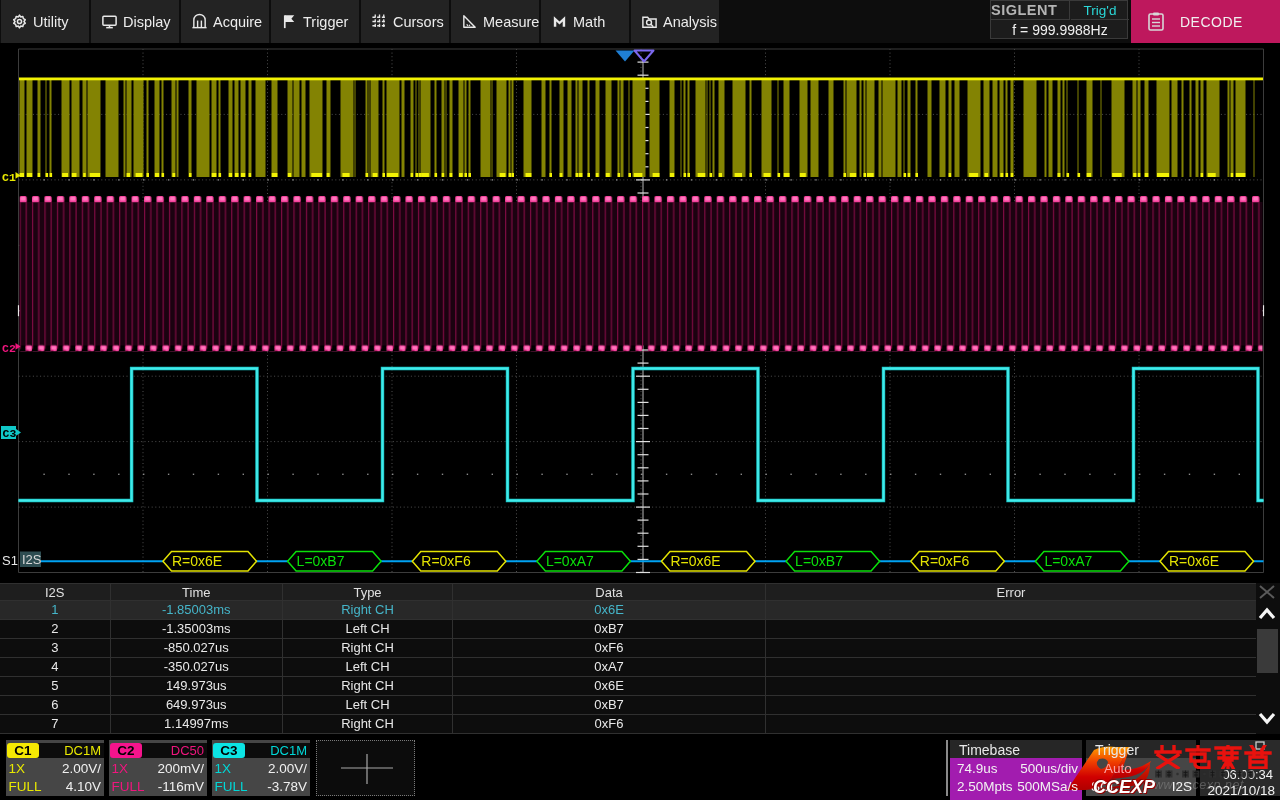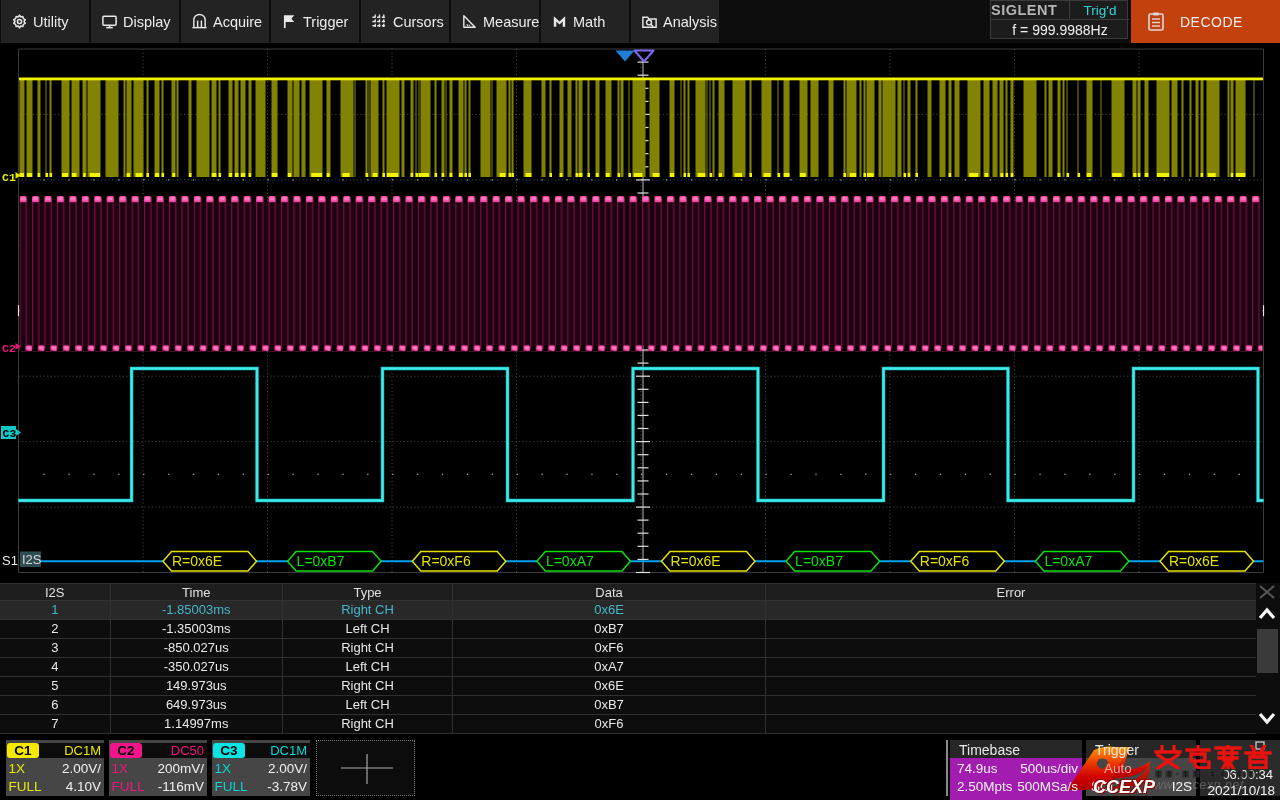--- a/index.html
+++ b/index.html
@@ -3,21 +3,21 @@
 *{margin:0;padding:0;box-sizing:border-box}
 html,body{width:1280px;height:800px;background:#000;overflow:hidden;font-family:"Liberation Sans",sans-serif}
 #menubar{position:absolute;left:0;top:0;width:1280px;height:43px;background:#0d0d0d}
 .mcell{position:absolute;top:0;width:88px;height:43px;background:#232323;display:flex;align-items:center}
 .mic{margin-left:10px;display:flex}
 .mtxt{margin-left:5px;font-size:14.5px;color:#ececec}
 #statusblk{position:absolute;left:990px;top:0;width:138px;height:39px;background:#1c1c1c;border:1px solid #3a3a3a}
 #sigl{position:absolute;left:0;top:0;width:79px;height:19px;border-right:1px solid #3a3a3a;border-bottom:1px solid #3a3a3a;color:#b4b4b4;font-weight:bold;font-size:14.5px;letter-spacing:0.5px;text-align:left;line-height:19px}
 #trigd{position:absolute;left:80px;top:0;width:58px;height:19px;border-bottom:1px solid #3a3a3a;color:#2ad8d8;font-size:13.5px;text-align:center;line-height:20px}
 #freq{position:absolute;left:0;top:20px;width:138px;height:19px;color:#f0f0f0;font-size:14px;text-align:center;line-height:19px}
-#decodetab{position:absolute;left:1131px;top:0;width:149px;height:43px;background:#c2410c;color:#f0f0f0}
+#decodetab{position:absolute;left:1131px;top:0;width:149px;height:43px;background:#be185d;color:#f0f0f0}
 #scope{position:absolute;left:0;top:43px}
 #scope text.chlab{font-family:"Liberation Mono",monospace;font-size:11.5px;font-weight:bold}
 #dtable{position:absolute;left:0;top:583px;width:1280px;height:151px;font-size:13px}
 .trow{position:absolute;left:0;width:1256px;display:flex;border-bottom:1px solid #303030}
 .trow div{border-right:1px solid #303030;text-align:center;overflow:hidden}
 .c0{width:110.5px}.c1{width:172.5px}.c2{width:170px}.c3{width:313px}.c4{width:490px;border-right:none !important}
 #bottom{position:absolute;left:0;top:734px;width:1280px;height:66px;background:#000}
 .chbox{position:absolute;top:6px;width:98.5px;height:55.5px;background:#464646;font-size:13.5px}
 .chstrip{position:absolute;left:30px;top:2.5px;right:0;height:15px;background:#0c0c0c}
 .chtab{position:absolute;left:1.5px;top:2.5px;width:32px;height:15px;border-radius:3px;color:#000;font-weight:bold;font-size:13.5px;text-align:center;line-height:15px}

